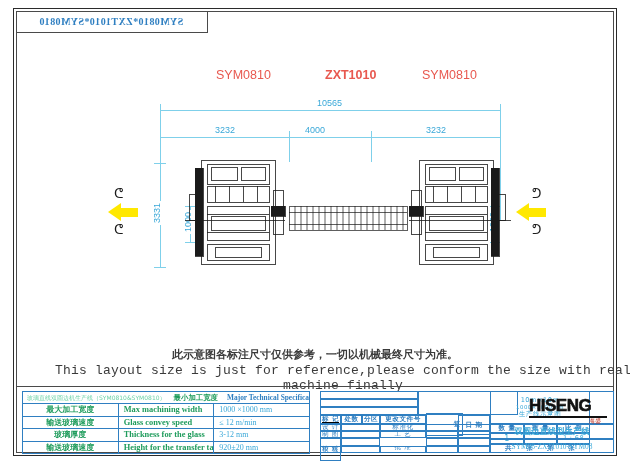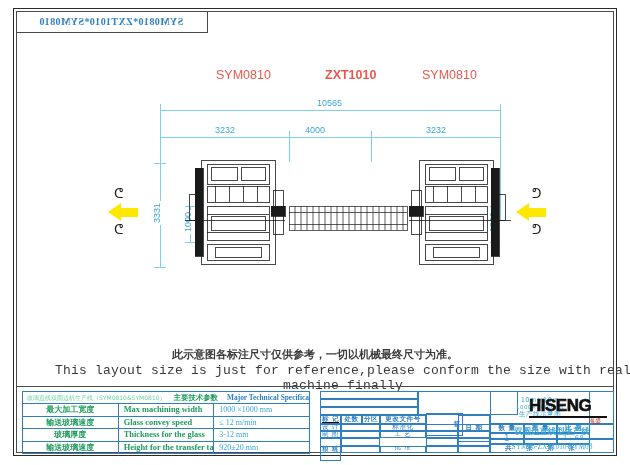--- a/index.html
+++ b/index.html
@@ -210,21 +210,21 @@
   <div class="note-cn" style="top:347px;">此示意图各标注尺寸仅供参考，一切以机械最终尺寸为准。</div>
   <div class="note-en" style="top:363px;">This layout size is just for reference,please conform the size with real machine finally</div>
 
   <div style="position:absolute;left:16px;top:386px;width:598px;height:1px;background:#4a4a4a;"></div>
 
   <table class="spec">
     <tbody>
         <tr>
       <td class="hdr" colspan="3">
         <span class="hdr-a">玻璃直线双圆边机生产线（SYM0810&amp;SYM0810）</span>
-        <span class="hdr-b" style="margin-left:6px;">主要技术参数</span>
+        <span class="hdr-b" style="margin-left:6px;">最小加工宽度</span>
         <span class="hdr-c" style="margin-left:7px;">Major Technical Specification</span>
       </td>
     </tr>
     <tr>
       <td class="c-cn">最大加工宽度</td>
       <td class="c-en">Max machining width</td>
       <td class="c-val">1000 ×1000 mm</td>
     </tr>
     <tr>
       <td class="c-cn">输送玻璃速度</td>
@@ -259,21 +259,21 @@
       </div>
     <div class="tbcell" style="left:42px;top:24px;width:18px;height:9px;">
         <span class="tbtx bold">分区</span>
       </div>
     <div class="tbcell" style="left:60px;top:24px;width:46px;height:9px;">
         <span class="tbtx bold">更改文件号</span>
       </div>
     <div class="tbcell" style="left:106px;top:22px;width:32px;height:23px;padding-left:35px;">
         <span class="tbtx bold">签 名</span>
       </div>
-    <div class="tbcell" style="left:138px;top:24px;width:32px;height:27px;">
+    <div class="tbcell" style="left:138px;top:24px;width:32px;height:20px;">
         <span class="tbtx bold">日 期</span>
       </div>
 
     <div class="tbcell" style="left:0;top:33px;width:21px;height:7.2px;">
         <span class="tbtx">设 计</span>
       </div>
     <div class="tbcell" style="left:0;top:40.2px;width:21px;height:7.2px;">
         <span class="tbtx">制 图</span>
       </div>
     <div class="tbcell" style="left:0;top:47.4px;width:21px;height:23px;">

